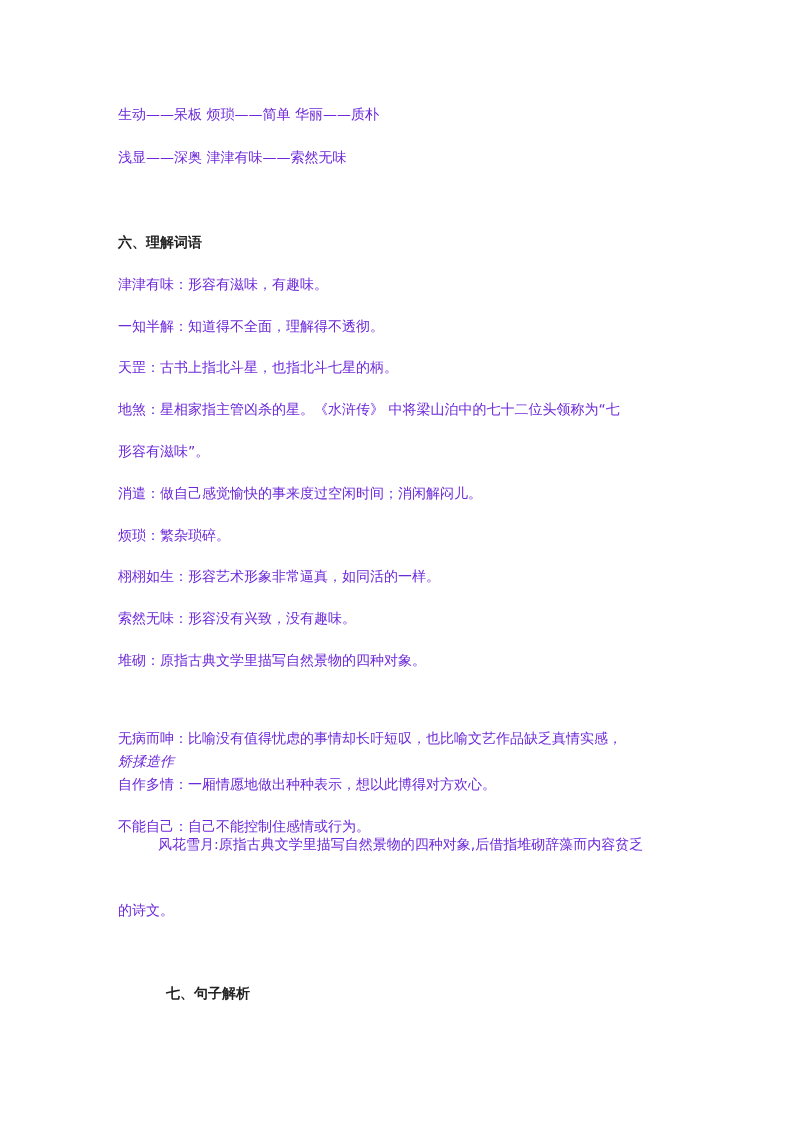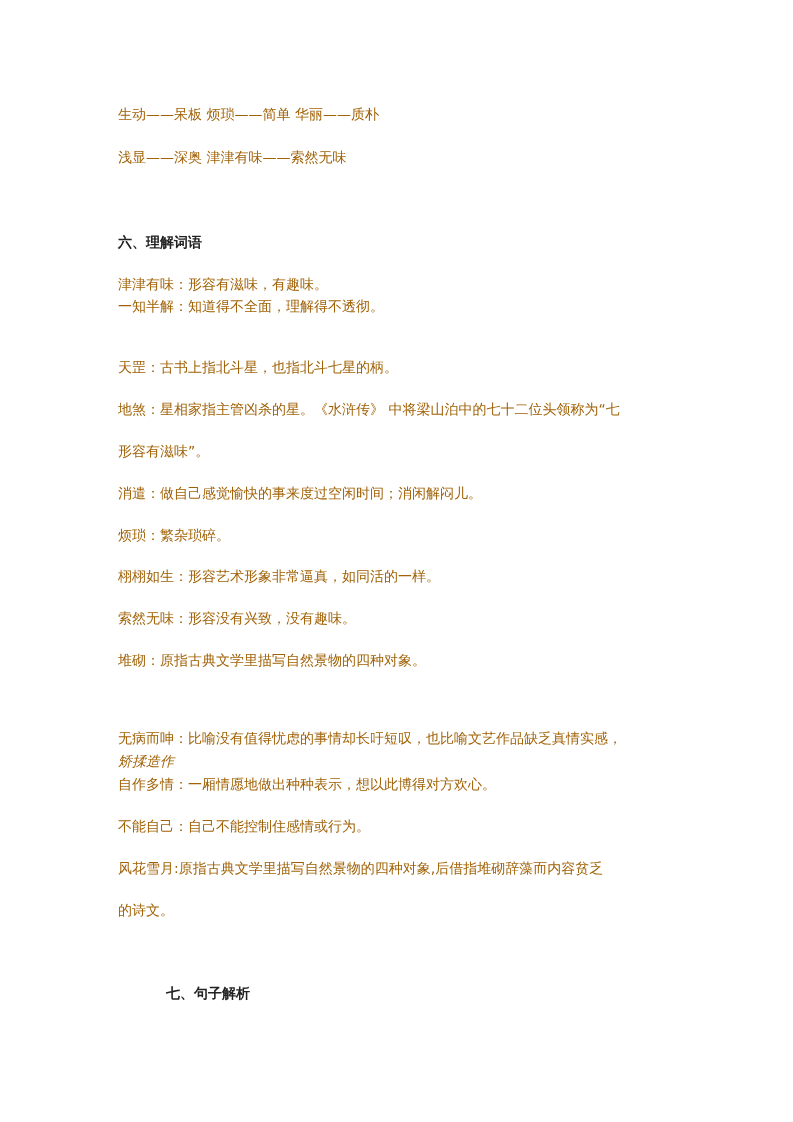--- a/index.html
+++ b/index.html
@@ -14,49 +14,49 @@
       overflow: hidden;
       font-family: "DejaVu Sans", "Liberation Sans", sans-serif;
       color: #333333;
     }
     .line {
       position: absolute;
       left: 118px;
       font-size: 14px;
       line-height: 20px;
       white-space: nowrap;
-      color: #a16207;
+      color: #6d28d9;
     }
     .heading {
       font-weight: bold;
       color: #222222;
     }
   </style>
 </head>
 <body>
 
 <div>
 
   <div class="line" style="top:104px;">生动——呆板  烦琐——简单  华丽——质朴</div>
   <div class="line" style="top:147px;">浅显——深奥  津津有味——索然无味</div>
 
   <div class="line heading" style="top:232px;">六、理解词语</div>
 
   <div class="line" style="top:274px;">津津有味：形容有滋味，有趣味。</div>
-  <div class="line" style="top:296px;">一知半解：知道得不全面，理解得不透彻。</div>
+  <div class="line" style="top:316px;">一知半解：知道得不全面，理解得不透彻。</div>
   <div class="line" style="top:357px;">天罡：古书上指北斗星，也指北斗七星的柄。</div>
   <div class="line" style="top:399px;">地煞：星相家指主管凶杀的星。《水浒传》 中将梁山泊中的七十二位头领称为“七</div>
   <div class="line" style="top:441px;">形容有滋味”。</div>
   <div class="line" style="top:483px;">消遣：做自己感觉愉快的事来度过空闲时间；消闲解闷儿。</div>
   <div class="line" style="top:525px;">烦琐：繁杂琐碎。</div>
   <div class="line" style="top:566px;">栩栩如生：形容艺术形象非常逼真，如同活的一样。</div>
   <div class="line" style="top:608px;">索然无味：形容没有兴致，没有趣味。</div>
   <div class="line" style="top:650px;">堆砌：原指古典文学里描写自然景物的四种对象。</div>
   <div class="line" style="top:728px;">无病而呻：比喻没有值得忧虑的事情却长吁短叹，也比喻文艺作品缺乏真情实感，</div>
   <div class="line" style="top:751px;font-style:italic;">矫揉造作</div>
   <div class="line" style="top:774px;">自作多情：一厢情愿地做出种种表示，想以此博得对方欢心。</div>
   <div class="line" style="top:816px;">不能自己：自己不能控制住感情或行为。</div>
-  <div class="line" style="top:858px;">风花雪月:原指古典文学里描写自然景物的四种对象,后借指堆砌辞藻而内容贫乏</div>
+  <div class="line" style="top:834px;margin-left:40px;">风花雪月:原指古典文学里描写自然景物的四种对象,后借指堆砌辞藻而内容贫乏</div>
   <div class="line" style="top:900px;">的诗文。</div>
 
   <div class="line heading" style="top:983px;margin-left:48px;">七、句子解析</div>
 
 </div>
 
 </body></html>

